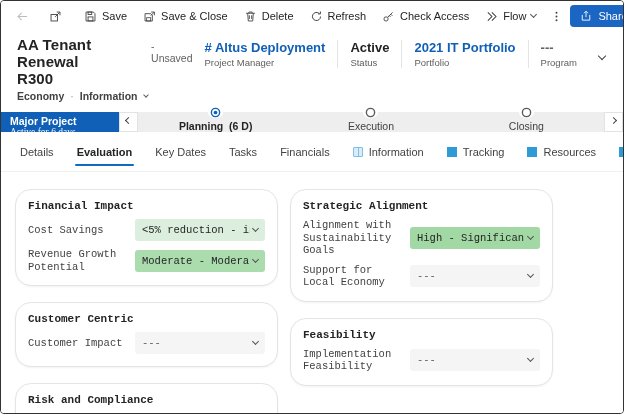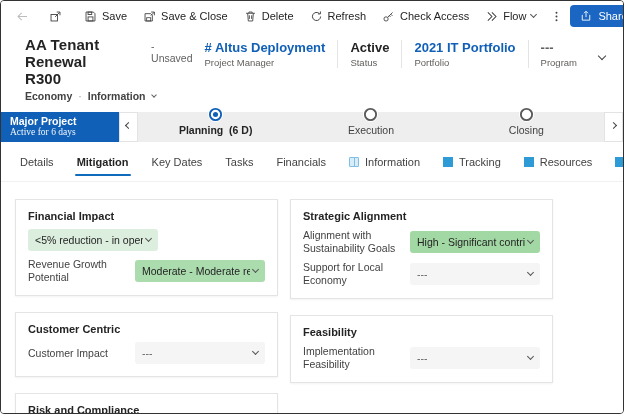--- a/index.html
+++ b/index.html
@@ -14,38 +14,38 @@
   .toolbar{ height:30px; display:flex; align-items:center; padding:0 8px 0 10px; gap:2px; background:#fff; flex:0 0 auto; }
   .tb-item{ display:flex; align-items:center; gap:5px; padding:0 7px; height:24px; font-size:11px; color:#242424; cursor:pointer; border-radius:3px; white-space:nowrap; }
   .tb-icononly{ padding:0 5px; }
   .tb-divider{ width:1px; height:15px; background:#e1e1e1; margin:0 3px; }
   .icon14{ width:13px; height:13px; display:block; }
   .chev{ width:5px; height:5px; border-right:1.4px solid #555; border-bottom:1.4px solid #555; transform:rotate(45deg); display:inline-block; margin-top:-3px; }
   .chev.left{ transform:rotate(135deg); }
   .chev.right{ transform:rotate(-45deg); }
   .share-btn{ margin-left:auto; display:flex; align-items:center; gap:6px; background:#1a66c2; color:#fff; height:22px; padding:0 10px; border-radius:4px; font-size:11px; cursor:pointer; }
   
-  .header{ padding:5px 14px 0 24px; display:flex; justify-content:space-between; align-items:flex-start; flex:0 0 auto; }
+  .header{ padding:5px 14px 0 16px; display:flex; justify-content:space-between; align-items:flex-start; flex:0 0 auto; }
   .title-line{ display:flex; align-items:baseline; gap:6px; }
   .page-title{ font-size:15px; font-weight:bold; color:#242424; letter-spacing:.1px; }
   .save-state{ font-size:10.5px; color:#616161;margin-left:41px; }
   .subtitle{ margin-top:3px; font-size:10.5px; color:#424242; font-weight:bold; display:flex; align-items:center; gap:6px; }
   .subtitle .sep{ color:#9a9a9a; font-weight:normal; }
   .subtitle .chev{ width:4px; height:4px; border-color:#616161; }
   .header-right{ display:flex; align-items:center; margin-top:4px; }
   .hfield{ padding:0 12px; border-right:1px solid #e4e4e4; text-align:left; }
   .hfield:last-of-type{ border-right:none; }
   .hf-value{ font-size:13px; font-weight:bold; color:#242424; white-space:nowrap; }
   .hf-value.link{ color:#1160b7; cursor:pointer; }
   .hf-value.dim{ color:#616161; }
   .hf-label{ font-size:9.5px; color:#605e5c; margin-top:2px; }
   .collapse-chip{ padding:0 4px 0 10px; cursor:pointer; }
   .collapse-chip .chev{ width:6px; height:6px; border-color:#424242; }
   
-  .bpf{ margin-top:10px; display:flex; height:30px; flex:0 0 auto; }
+  .bpf{ margin-top:10px; display:flex; height:20px; flex:0 0 auto; }
   .bpf-stagebox{ width:118px; background:#1160b7; color:#fff; padding:3px 9px; cursor:pointer; flex:0 0 auto; }
   .bpf-stage-name{ font-size:10.5px; font-weight:bold; line-height:12px; }
   .bpf-stage-status{ font-size:9.5px; line-height:11px; opacity:.95;font-family:Liberation Serif, serif; }
   .bpf-nav{ width:19px; background:#fff; border:1px solid #e3e3e3; display:flex; align-items:center; justify-content:center; cursor:pointer; flex:0 0 auto; }
   .bpf-nav .chev{ border-color:#424242; }
   .bpf-track{ flex:1; background:#efeeee; display:flex; }
   .bpf-step{ flex:1; display:flex; flex-direction:column; align-items:center; justify-content:flex-start; cursor:pointer; }
   .bpf-dot{ width:15px; height:15px; margin-top:-5px; background:#fff; border-radius:50%; }
   .bpf-step-label{ font-size:10.5px; color:#424242; margin-top:2px; white-space:pre; }
   .bpf-step.active .bpf-step-label{ font-weight:bold; color:#242424; }
@@ -54,21 +54,21 @@
   .tab{ font-size:11px; color:#424242; position:relative; height:100%; display:flex; align-items:center; gap:6px; cursor:pointer; white-space:nowrap; }
   .tab.selected{ font-weight:bold; color:#242424; }
   .tab.selected::after{ content:""; position:absolute; left:-2px; right:-2px; bottom:5px; height:2.5px; background:#0f6cbd; border-radius:2px; }
   .tab-sq{ width:10px; height:10px; display:inline-block; }
   .tab-sq.solid{ background:#2e9bd6; }
   .tab-sq.light{ background:#d9edf9; border:1px solid #7fbfe6; border-radius:1px; position:relative; }
   .tab-sq.light::after{ content:""; position:absolute; left:4px; top:0; bottom:0; width:1px; background:#7fbfe6; }
   
   .content{ flex:1; background:#fff; padding:17px 14px 0; display:flex; gap:12px; align-items:flex-start; overflow:hidden; }
   .col{ display:flex; flex-direction:column; gap:16px; width:263px; }
-  .card{ background:#fff; border:1px solid #e4e4e4; border-radius:0; padding:10px 12px 12px; box-shadow:0 1px 2px rgba(0,0,0,.05); width:100%; }
+  .card{ background:#fff; border:1px solid #e4e4e4; border-radius:16px; padding:10px 12px 12px; box-shadow:0 1px 2px rgba(0,0,0,.05); width:100%;font-family:Liberation Mono, monospace; }
   .card-title{ font-size:11px; font-weight:bold; color:#242424; margin-bottom:4px; }
   .field{ display:flex; align-items:center; margin-top:7px; min-height:22px; }
   .field-label{ flex:1; font-size:10.5px; color:#424242; padding-right:8px; line-height:12.5px; }
   .control{ width:130px; height:22px; border-radius:3px; display:flex; align-items:center; padding:0 7px; font-size:10.5px; color:#242424; cursor:pointer; flex:0 0 auto; }
   .control .val{ flex:1; white-space:nowrap; overflow:hidden; }
   .control .chev{ border-color:#555; flex:0 0 auto; margin-left:3px; }
   .control.green-light{ background:#dceedd; }
   .control.green-mid{ background:#abdcae; }
   .control.green-high{ background:#a2d8a4; }
   .control.empty{ background:#f5f5f5; color:#616161; }
@@ -229,21 +229,21 @@
     <div class="bpf-nav">
         <span class="chev right"></span>
       </div>
   </div>
 
   <div class="tabs">
     <span class="tab">
         <span>Details</span>
       </span>
     <span class="tab selected">
-        <span>Mitigation</span>
+        <span>Evaluation</span>
       </span>
     <span class="tab">
         <span>Key Dates</span>
       </span>
     <span class="tab">
         <span>Tasks</span>
       </span>
     <span class="tab">
         <span>Financials</span>
       </span>
@@ -263,20 +263,21 @@
         <span class="tab-sq solid"></span>
       </span>
   </div>
 
   <div class="content">
     <div class="col">
 
       <div class="card">
         <div class="card-title">Financial Impact</div>
         <div class="field">
+          <span class="field-label">Cost Savings</span>
           <span class="control green-light">
             <span class="val">&lt;5% reduction - in operating</span>
             <span class="chev"></span>
           </span>
         </div>
         <div class="field">
           <span class="field-label">Revenue Growth Potential</span>
           <span class="control green-mid">
             <span class="val">Moderate - Moderate revenue</span>
             <span class="chev"></span>

